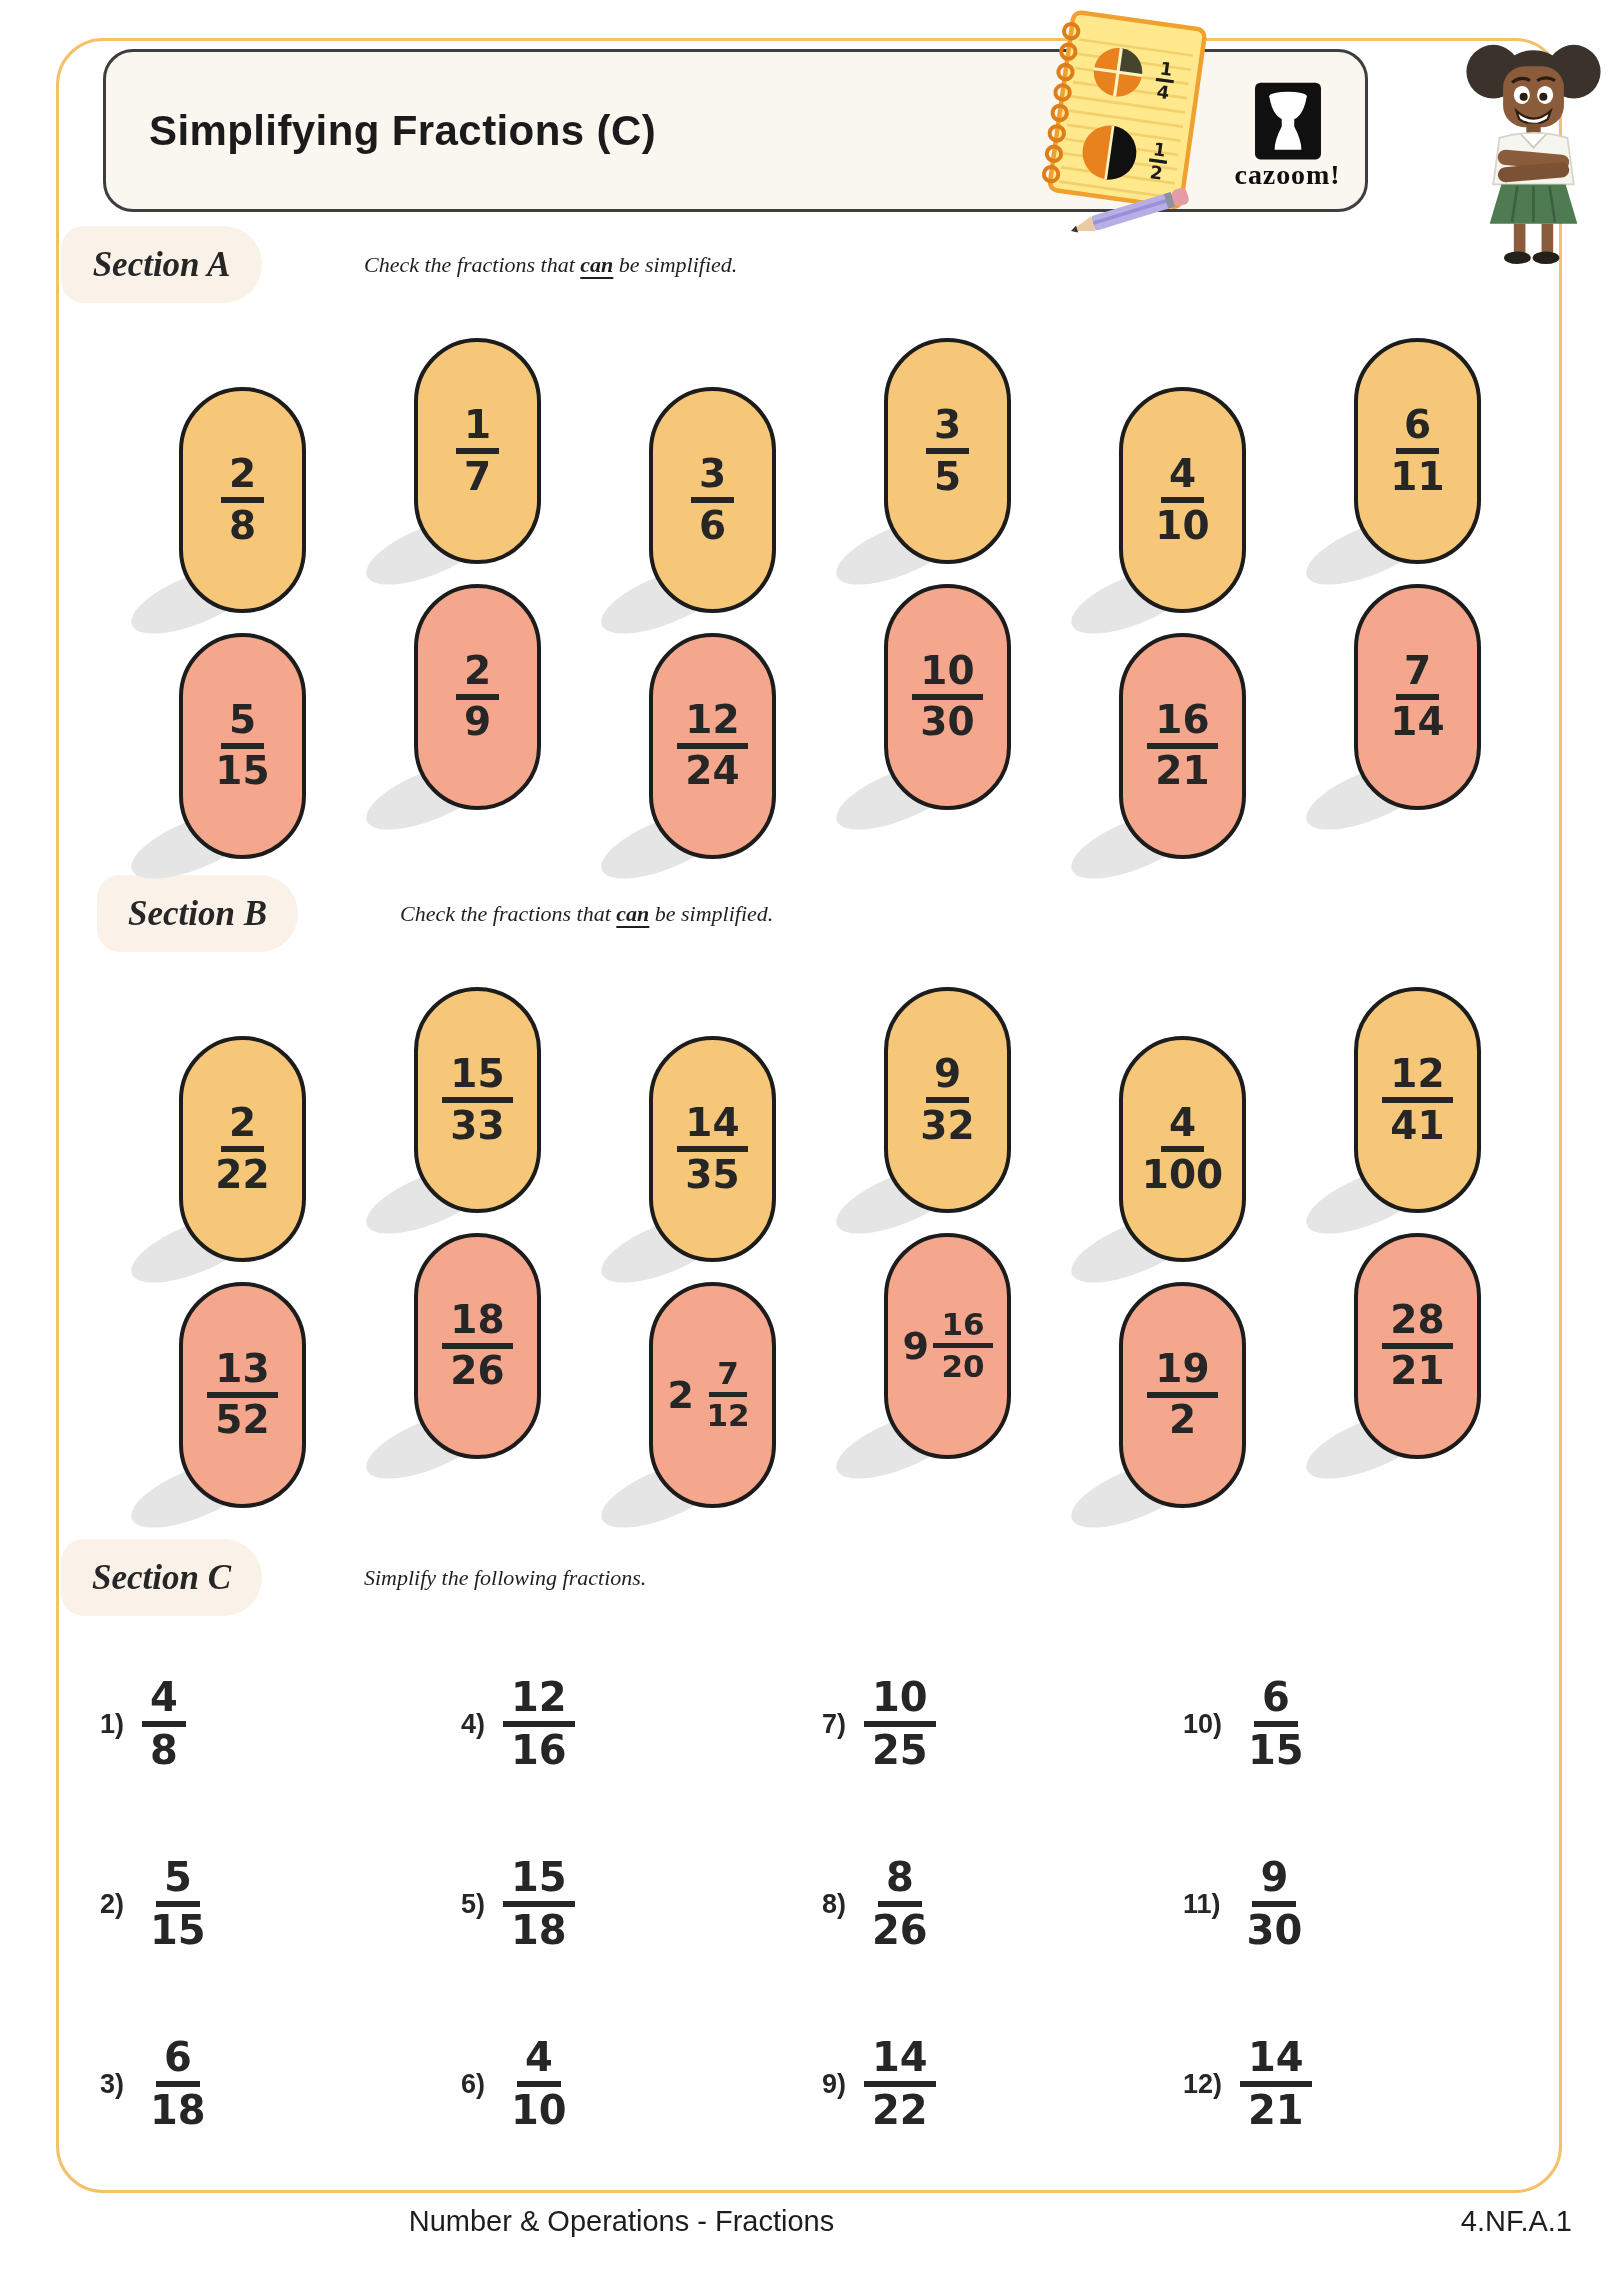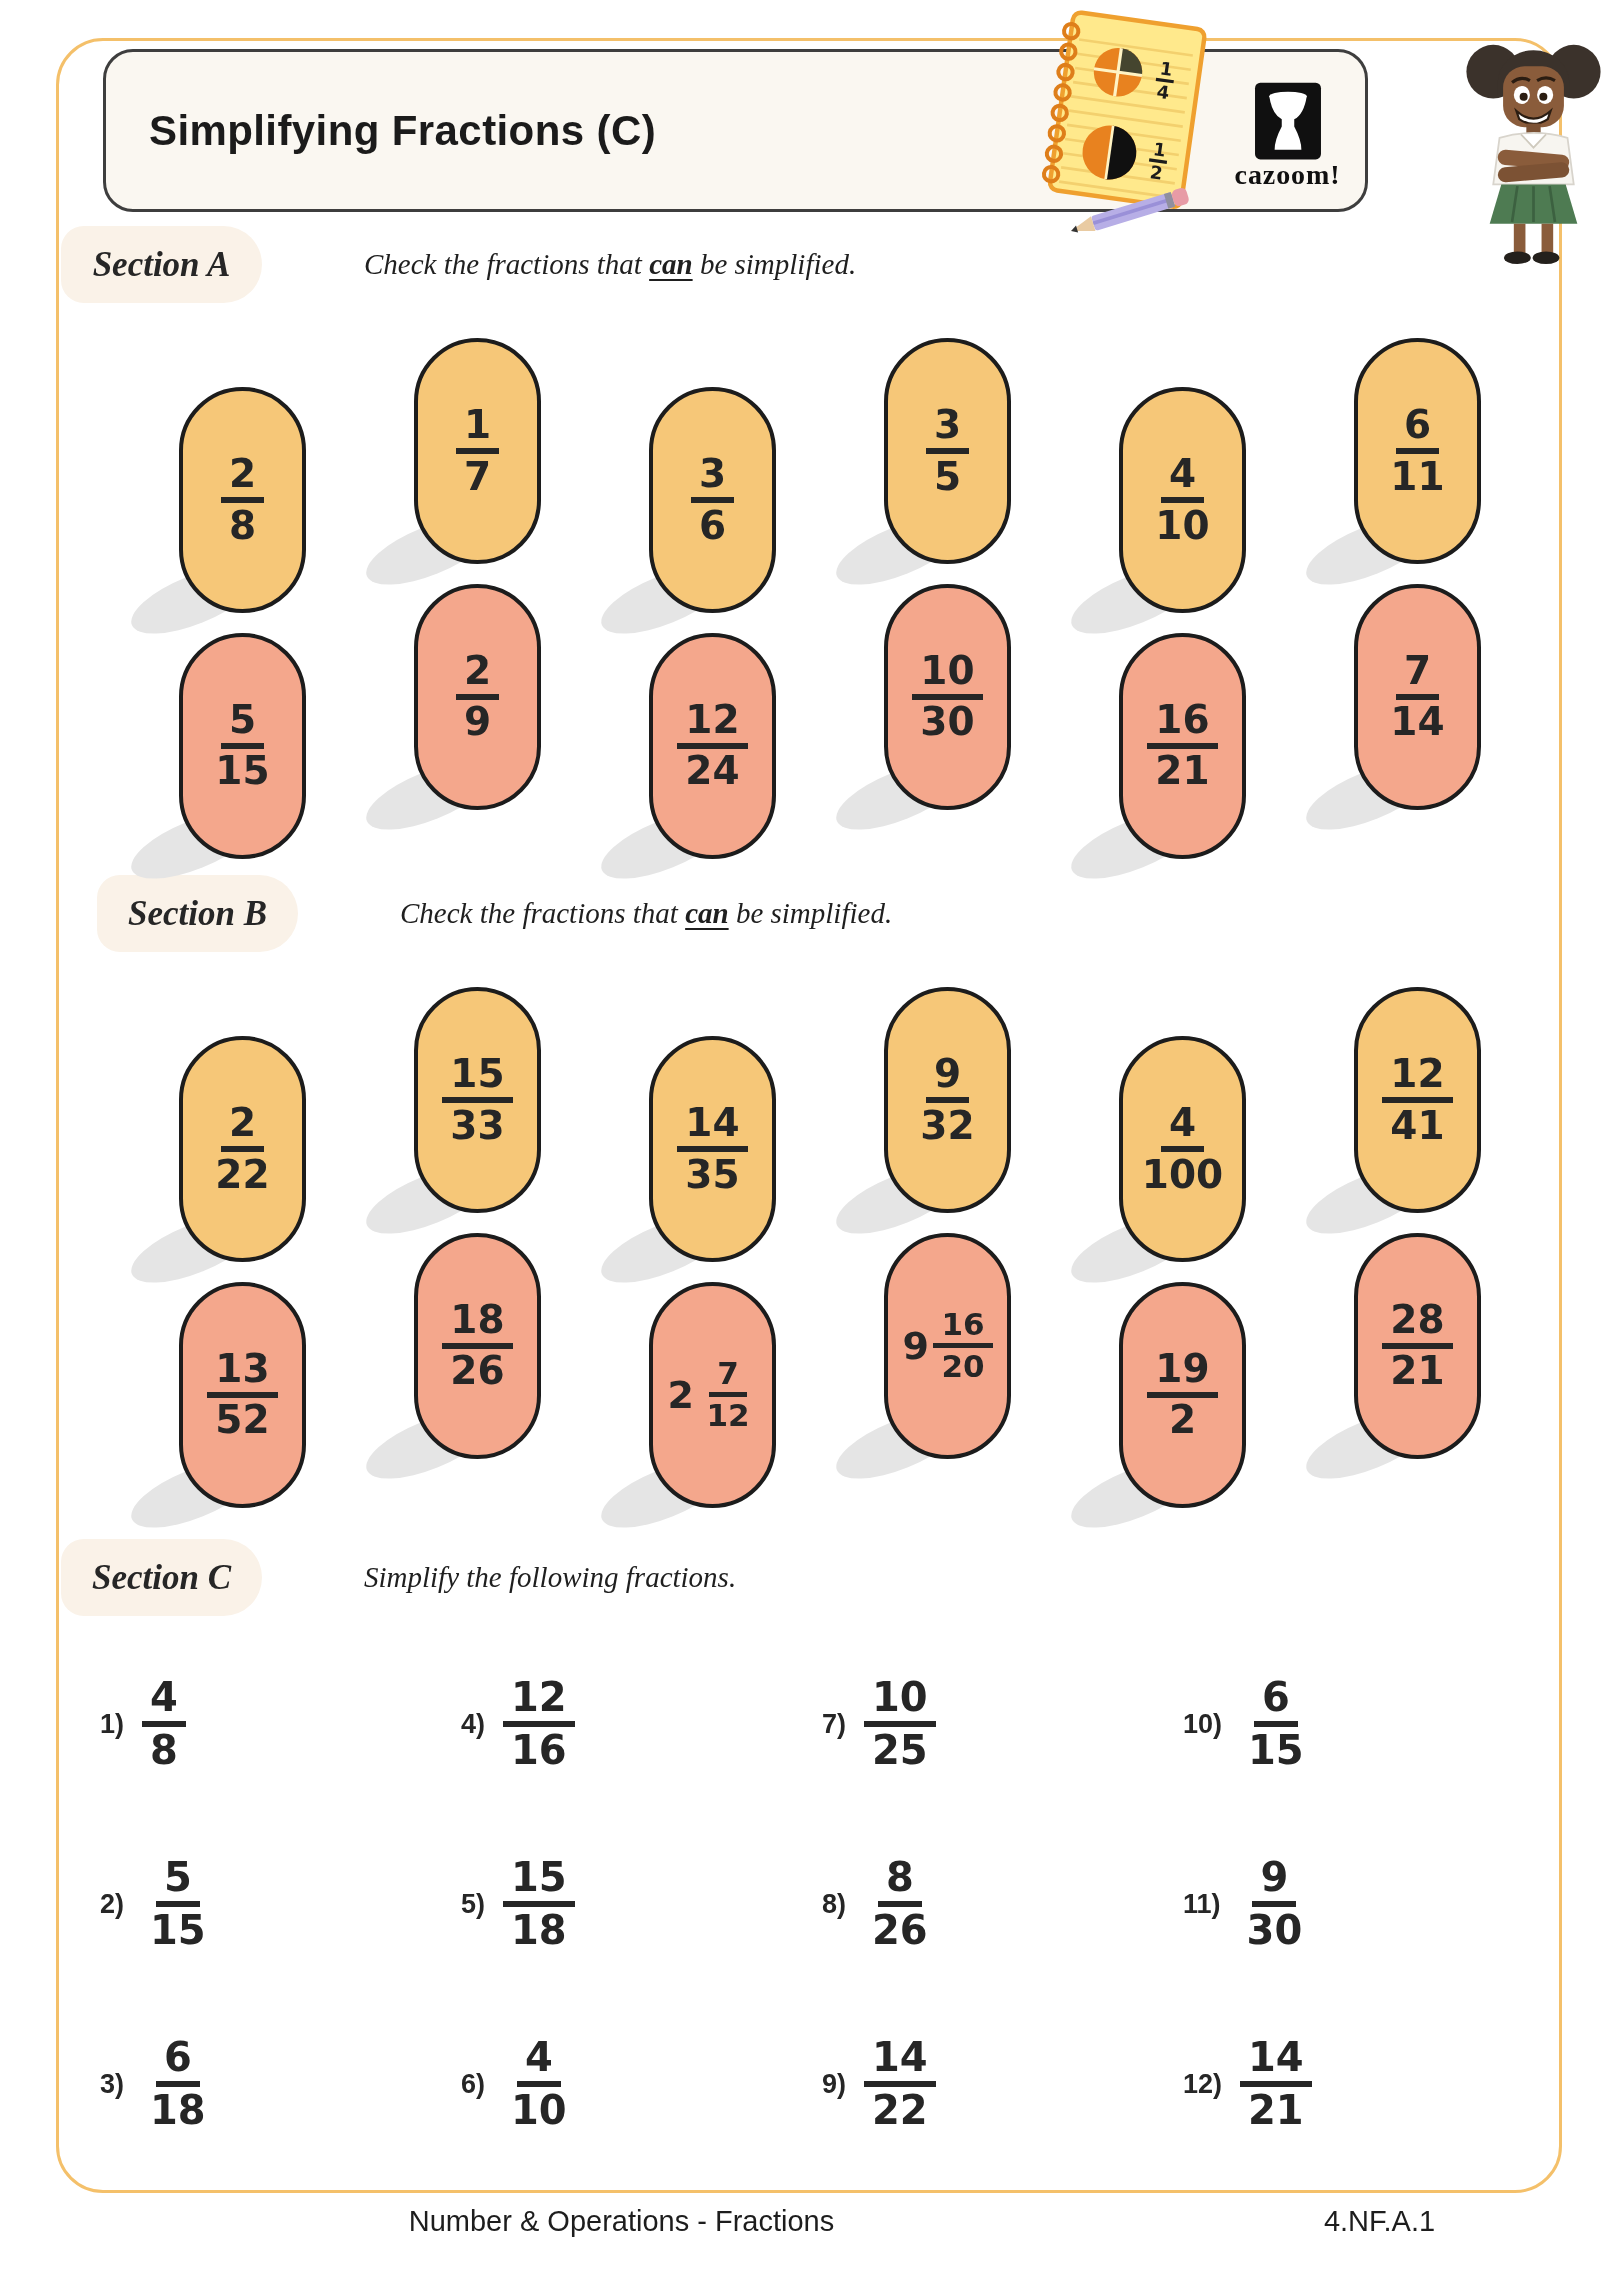--- a/index.html
+++ b/index.html
@@ -30,21 +30,21 @@
   
   .section-head { display:flex; align-items:center; margin-left:61px; height:77px;gap:38px; }
   .section-label {
     background:var(--section-label-bg,#FAF2E8);
     border-radius:23px 39px 39px 23px;
     height:77px; min-width:201px; padding:0 23px;
     display:flex; align-items:center; justify-content:center;
     font-family:"Liberation Serif", serif; font-style:italic; font-weight:bold;
     font-size:35px; color:#262626;
   }
-  .instr { margin-left:64px; font-family:"Liberation Serif", serif; font-style:italic; font-size:29px; color:#1f1f1f; }
+  .instr { margin-left:64px; font-family:"Liberation Serif", serif; font-style:italic; font-size:22px; color:#1f1f1f; }
   .instr .emph { font-weight:bold; text-decoration:underline; text-underline-offset:4.5px; }
   .mt19 { margin-top:17px;padding-left:36px; } .mt36 { margin-top:32px; }
   
   .pills { display:flex; gap:108px; margin-left:179px; margin-top:35px; height:520px; }
   .pcol { display:flex; flex-direction:column; gap:19.7px; width:127px; }
   .pcol.low { margin-top:49px; }
   .pwrap { position:relative; width:127px; height:226px; }
   .shadow {
     position:absolute; left:-52px; bottom:-10.7px; width:134px; height:48px;
     background:var(--shadow-gray,#E5E5E5); border-radius:50%;
@@ -71,21 +71,21 @@
   
   .sc-grid { display:grid; grid-template-columns:repeat(4,361px); row-gap:64px; margin:50px 0 0 100px; }
   .sc-item { display:flex; align-items:center; height:116px; }
   .sc-n { font-weight:bold; font-size:27px; margin-right:18px; color:#262626; }
   .sc-frac { font-size:40px; }
   
   .footer { position:absolute; left:56px; right:50px; top:2205px; display:flex; align-items:center; }
   .f-left { width:385px; font-size:27px; line-height:1.35; color:#1d1d1d; }
   .f-link { color:var(--link-blue,#2222DD); text-decoration:underline; cursor:pointer; }
   .f-center { flex:1; text-align:center; font-size:29px; color:#1d1d1d; }
-  .f-right { width:385px; text-align:center; font-size:29px; color:#1d1d1d; }
+  .f-right { width:385px; text-align:right; font-size:29px; color:#1d1d1d; }
 </style>
 </head>
 <body>
 
 <div class="page-border"></div>
 
 <div class="header-wrap">
   <div class="header-card">
     <div class="title">Simplifying Fractions (C)</div>
   </div>

